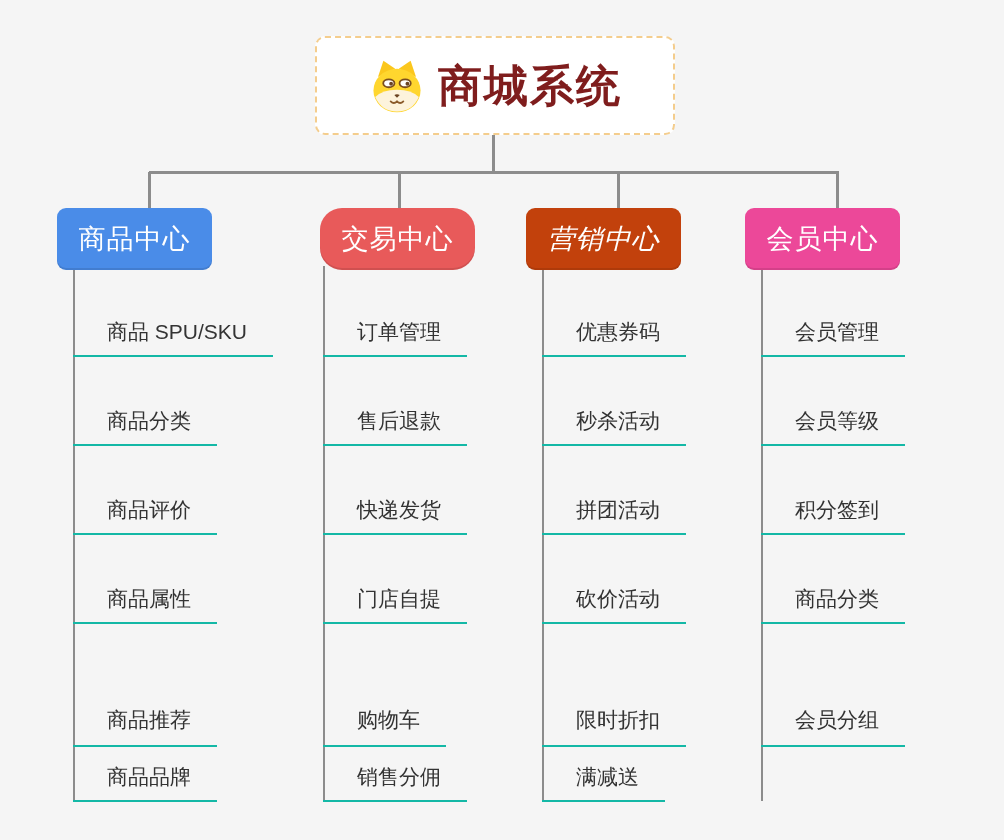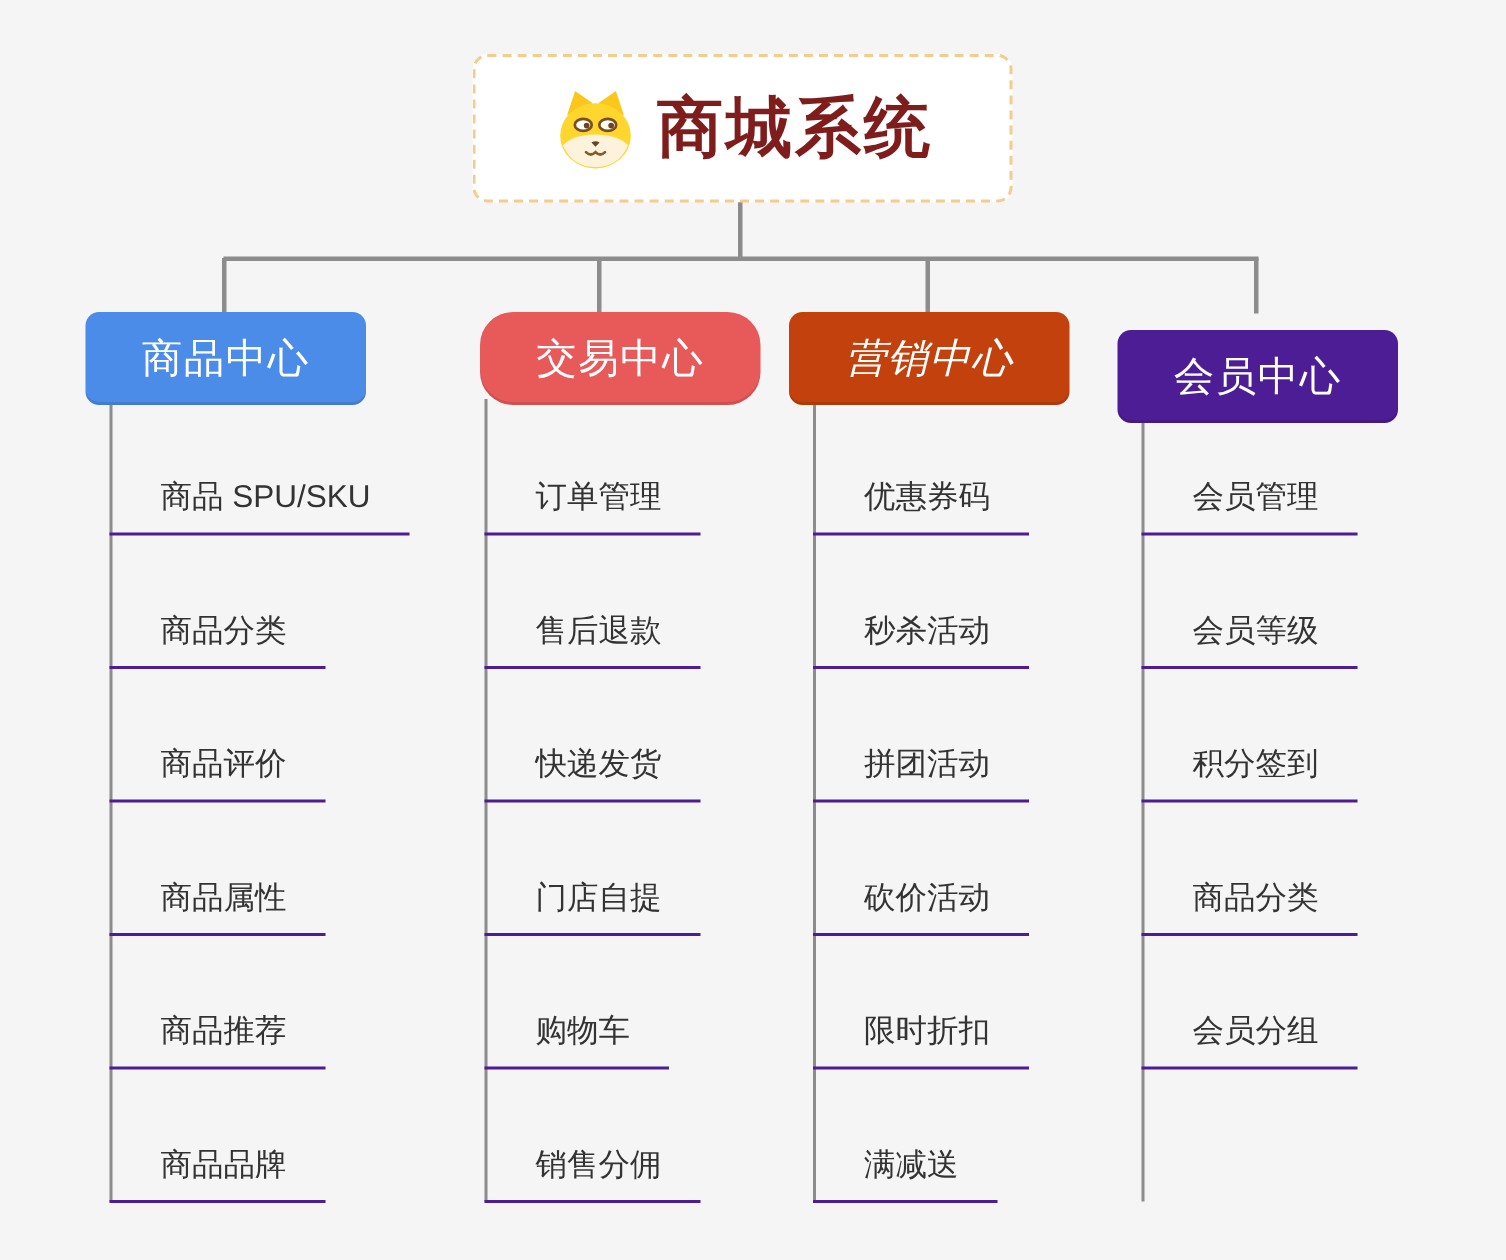--- a/index.html
+++ b/index.html
@@ -34,50 +34,50 @@
   .stub.s3{left:617px;}
   .stub.s4{left:836px;}
   .trunk{top:266px;width:2px;height:535px;}
   .trunk.t1{left:73px;}
   .trunk.t2{left:323px;}
   .trunk.t3{left:542px;}
   .trunk.t4{left:761px;}
 
   
   .branch-node{
-    position:absolute;top:208px;width:187px;height:62px;
+    position:absolute;top:208px;width:155px;height:62px;
     border-radius:9px;color:#ffffff;
     display:flex;align-items:center;justify-content:center;
     font-size:27px;font-weight:500;letter-spacing:1px;
     box-shadow:inset 0 -2px 0 rgba(0,0,0,0.10);
     cursor:default;
   }
   .branch-node.b1{left:57px;}
   .branch-node.b2{left:320px;border-radius:22px;}
   .branch-node.b3{left:526px;}
   .branch-node.b4{left:745px;}
 
   
   .leaf{
     position:absolute;
     font-size:21px;color:#333333;line-height:28px;
     padding:0 26px 9px 34px;
-    border-bottom:2px solid #4c1d95;
+    border-bottom:2px solid #14b8a6;
     white-space:nowrap;
     cursor:default;
   }
   .leaf.c1{left:73px;}
   .leaf.c2{left:323px;}
   .leaf.c3{left:542px;}
   .leaf.c4{left:761px;}
   .leaf.r0{top:318px;}
   .leaf.r1{top:407px;}
   .leaf.r2{top:496px;}
   .leaf.r3{top:585px;}
-  .leaf.r4{top:674px;}
+  .leaf.r4{top:708px;font-family:Liberation Mono, monospace;}
   .leaf.r5{top:763px;}
 </style>
 </head>
 <body>
 
 <div class="canvas">
 
   <div class="line root-stub"></div>
   <div class="line rail"></div>
   <div class="line stub s1"></div>
@@ -101,21 +101,21 @@
       <circle cx="43.5" cy="29.5" r="2.1" fill="#6b4423"></circle>
       <path d="M29,42 Q32,40 35,42 L32,45 Z" fill="#6b4423"></path>
       <path d="M25,49 Q28.5,52.5 32,49 Q35.5,52.5 39,49" stroke="#8a5a2a" stroke-width="2" fill="none" stroke-linecap="round"></path>
     </svg>
     <span class="root-title" style="color: #7f1d1d;">商城系统</span>
   </div>
 
   <div class="branch-node b1" style="background-color: rgb(74, 140, 232);">商品中心</div>
   <div class="branch-node b2" style="background-color: rgb(232, 90, 90);">交易中心</div>
   <div class="branch-node b3" style="background-color: #c2410c; font-style: italic;">营销中心</div>
-  <div class="branch-node b4" style="background-color: #4c1d95; margin-top: 12px;">会员中心</div>
+  <div class="branch-node b4" style="background-color: #ec4899;">会员中心</div>
 
   <div class="leaf c1 r0">商品 SPU/SKU</div>
   <div class="leaf c1 r1">商品分类</div>
   <div class="leaf c1 r2">商品评价</div>
   <div class="leaf c1 r3">商品属性</div>
   <div class="leaf c1 r4">商品推荐</div>
   <div class="leaf c1 r5">商品品牌</div>
 
   <div class="leaf c2 r0">订单管理</div>
   <div class="leaf c2 r1">售后退款</div>

